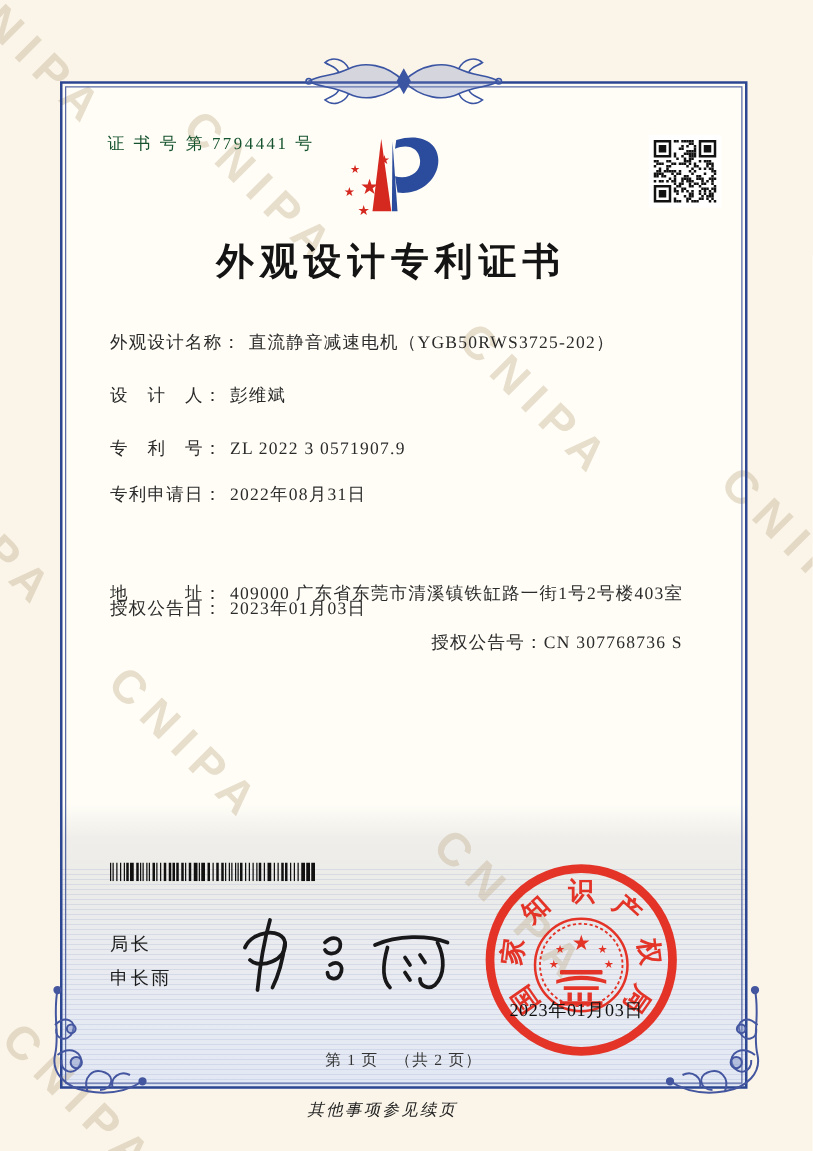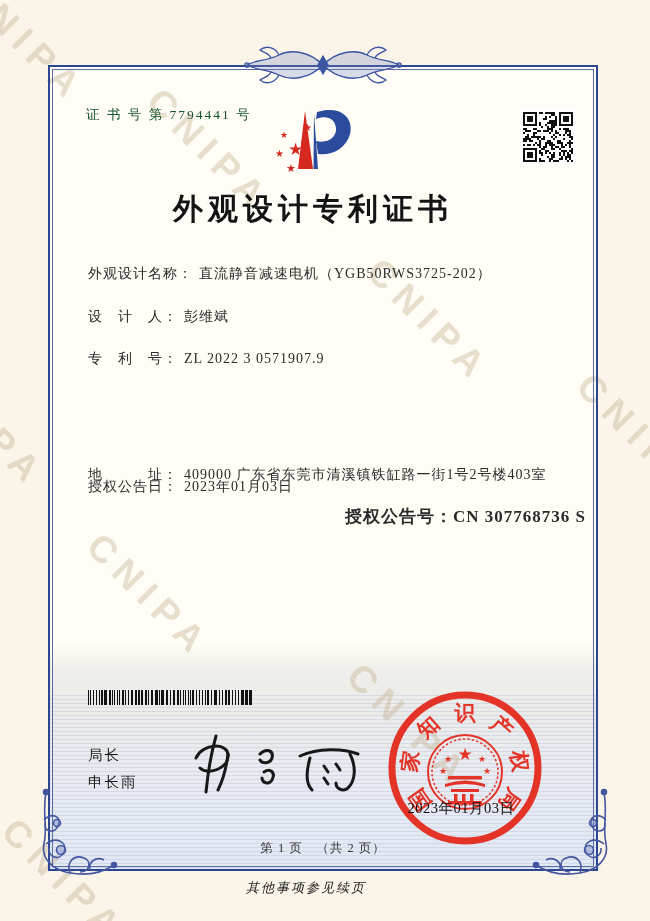--- a/index.html
+++ b/index.html
@@ -24,21 +24,21 @@
 
   
   .cert-no{left:86px;top:106px;font-size:13.5px;color:#14532d;letter-spacing:2px;}
   .title{left:38px;top:189px;width:550px;text-align:center;font-size:30px;font-weight:bold;
     color:#141414;letter-spacing:5px;}
   .qr{left:519px;top:108px;width:58px;height:58px;background:#fff;padding:0;}
 
   
   .row{left:88px;font-size:14px;color:#2b2b2b;letter-spacing:1px;white-space:nowrap;}
   .row .lbl{margin-right:6px;}
-  .grant-no{left:345px;top:505px;font-size:17px;color:#2b2b2b;letter-spacing:1px;white-space:nowrap;font-weight:bold;}
+  .grant-no{left:345px;top:505px;font-size:14px;color:#2b2b2b;letter-spacing:1px;white-space:nowrap;}
 
   
   .paras{left:88px;top:531px;width:476px;font-size:13.5px;line-height:23px;color:#222;
     text-align:justify;letter-spacing:.5px;}
   .paras p{margin:0;text-indent:2em;}
 
   
   .barcode{left:88px;top:690px;width:164px;height:15px;}
   .chief-label{left:88px;top:746px;font-family:"Liberation Sans","DejaVu Sans",sans-serif;
     font-size:14.5px;color:#1c1c1c;letter-spacing:2px;}
@@ -343,20 +343,23 @@
 
     <div class="abs row" style="top:265px">
       <span class="lbl">外观设计名称：</span><span>直流静音减速电机（YGB50RWS3725-202）</span>
     </div>
     <div class="abs row" style="top:308px">
       <span class="lbl">设　计　人：</span><span>彭维斌</span>
     </div>
     <div class="abs row" style="top:350px">
       <span class="lbl">专　利　号：</span><span>ZL 2022 3 0571907.9</span>
     </div>
+    <div class="abs row" style="top:387px">
+      <span class="lbl">专利申请日：</span><span>2022年08月31日</span>
+    </div>
     <div class="abs row" style="top:466px">
       <span class="lbl">地　　　址：</span><span>409000 广东省东莞市清溪镇铁缸路一街1号2号楼403室</span>
     </div>
     <div class="abs row" style="top:478px">
       <span class="lbl">授权公告日：</span><span>2023年01月03日</span>
     </div>
     <div class="abs grant-no">
       <span class="lbl">授权公告号：</span><span>CN 307768736 S</span>
     </div>
 

